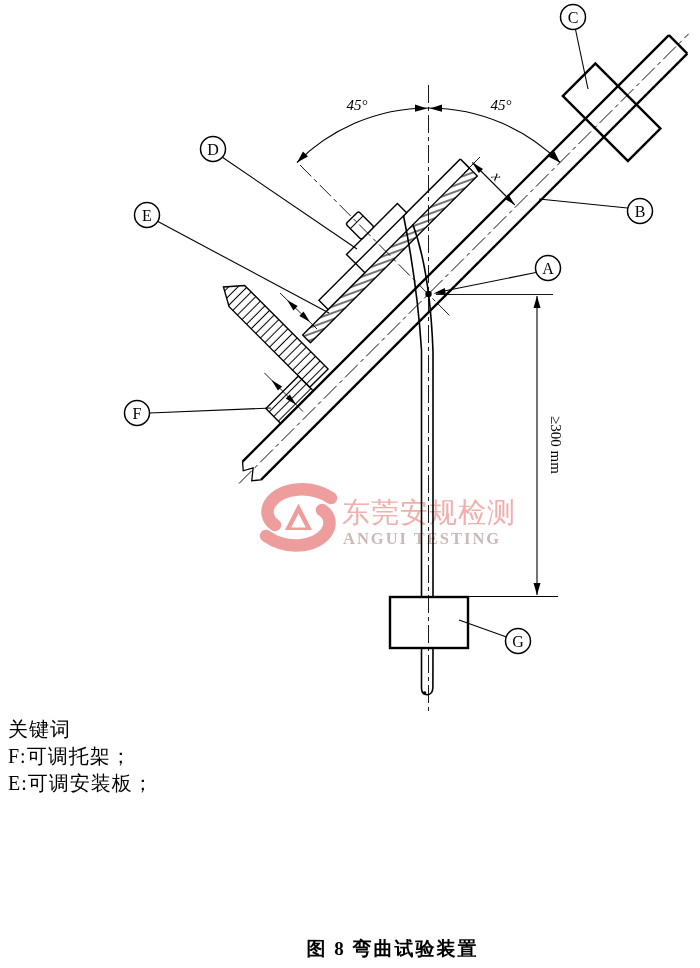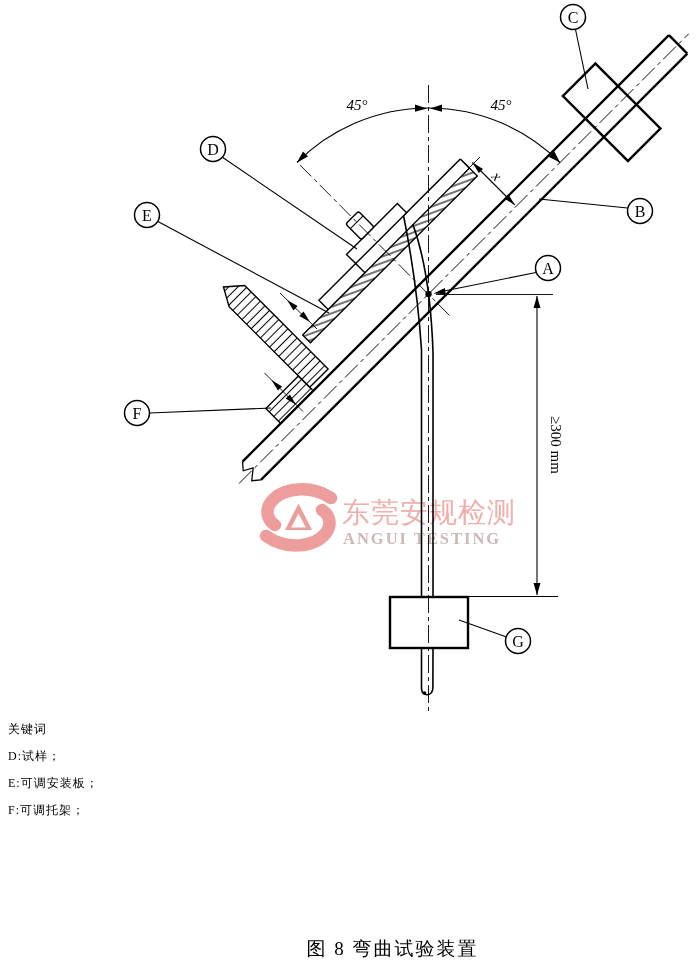--- a/index.html
+++ b/index.html
@@ -1,22 +1,22 @@
 <!DOCTYPE html>
 <html><head>
 <meta charset="utf-8">
 <style>
   html,body{margin:0;padding:0;background:#ffffff;}
   #stage{position:relative;width:700px;height:968px;background:#fff;overflow:hidden;
          font-family:"Liberation Serif","DejaVu Serif",serif;color:#000;}
   #drawing{position:absolute;left:0;top:0;}
-  .keyblock{position:absolute;left:8px;top:716px;font-size:12px;line-height:27px;letter-spacing:1px;}
+  .keyblock{position:absolute;left:8px;top:716px;font-size:20px;line-height:27px;letter-spacing:1px;}
   .keyline{white-space:pre;}
   .caption{position:absolute;left:85px;top:936px;width:615px;text-align:center;
-           font-size:19px;font-weight:normal;letter-spacing:2px;}
+           font-size:19px;font-weight:bold;letter-spacing:2px;}
   svg text{font-family:"Liberation Serif","DejaVu Serif",serif;}
   .ital{font-style:italic;}
 </style>
 </head>
 <body>
 
 <div id="stage">
 
 <svg id="drawing" width="700" height="968" viewBox="0 0 700 968">
   <defs>
@@ -157,20 +157,19 @@
     </g>
     <g>
       <circle cx="518" cy="641" r="12.5" fill="#fff" stroke="#000" stroke-width="1.5"></circle>
       <text x="518" y="646.5">G</text>
     </g>
   </g>
 </svg>
 
   <div class="keyblock">
     <div class="keyline">关键词</div>
-    <div class="keyline">D:试样；</div>
+    <div class="keyline">F:可调托架；</div>
     <div class="keyline">E:可调安装板；</div>
-    <div class="keyline">F:可调托架；</div>
   </div>
 
   <div class="caption">图 8  弯曲试验装置</div>
 
 </div>
 
 </body></html>

